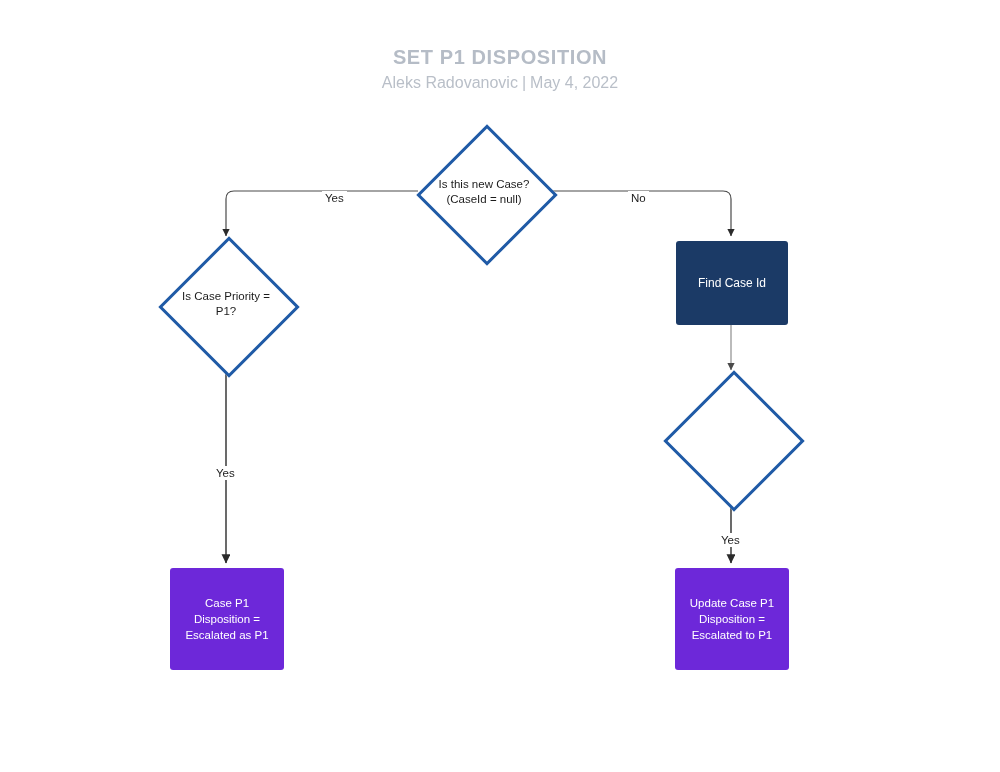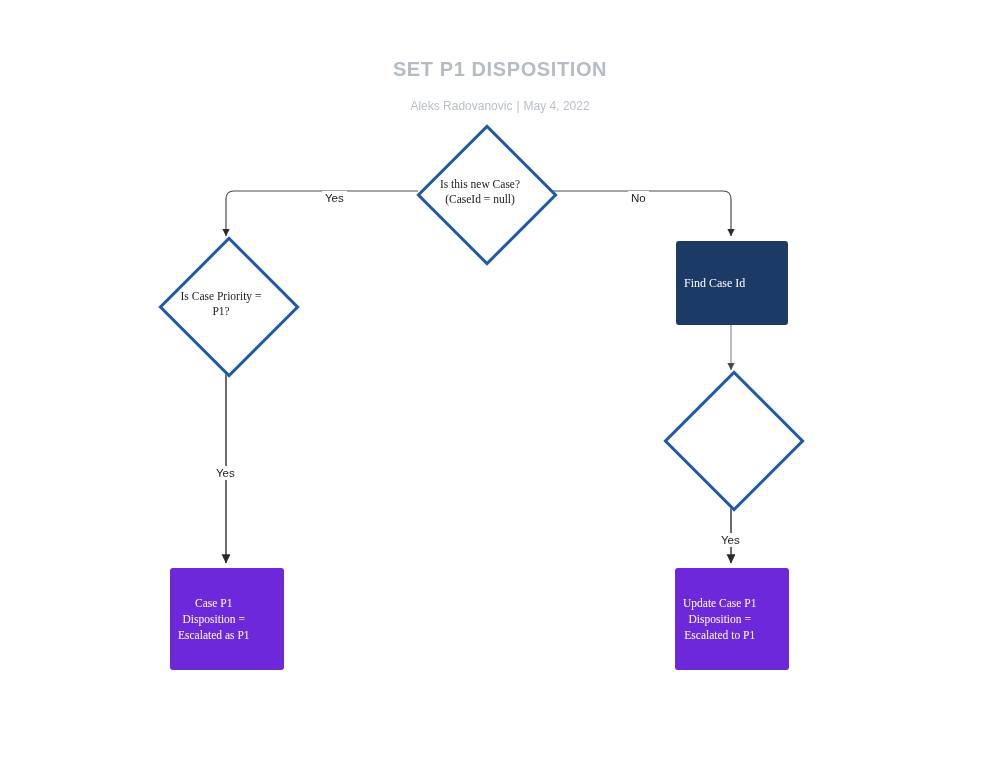--- a/index.html
+++ b/index.html
@@ -26,49 +26,48 @@
     top: 44px;
     width: 1000px;
     text-align: center;
   }
   .doc-title {
     font-size: 20px;
     font-weight: bold;
     letter-spacing: 0.6px;
     color: #b5bcc6;
     line-height: 26px;
-    margin: 12px;
+    margin: 0;
   }
   .doc-subtitle {
-    font-size: 12px;
+    font-size: 16px;
     color: #b9bfc8;
     line-height: 18px;
-    margin: 15px 0 0 0;
+    margin: 4px 0 0 0;
   }
   .doc-subtitle .sep {
     padding: 0 4px;
   }
 
   svg.edges {
     position: absolute;
     left: 0;
     top: 0;
     width: 1000px;
     height: 772px;
     overflow: visible;
   }
 
   .node {
     position: absolute;
     box-sizing: border-box;
     display: flex;
     align-items: center;
-    justify-content: flex-start;
+    justify-content: center;
     text-align: center;
-    font-family: Liberation Serif, serif;
   }
 
   
   .diamond .shape {
     position: absolute;
     left: 50%;
     top: 50%;
     width: 94px;
     height: 94px;
     margin-left: -47px;

